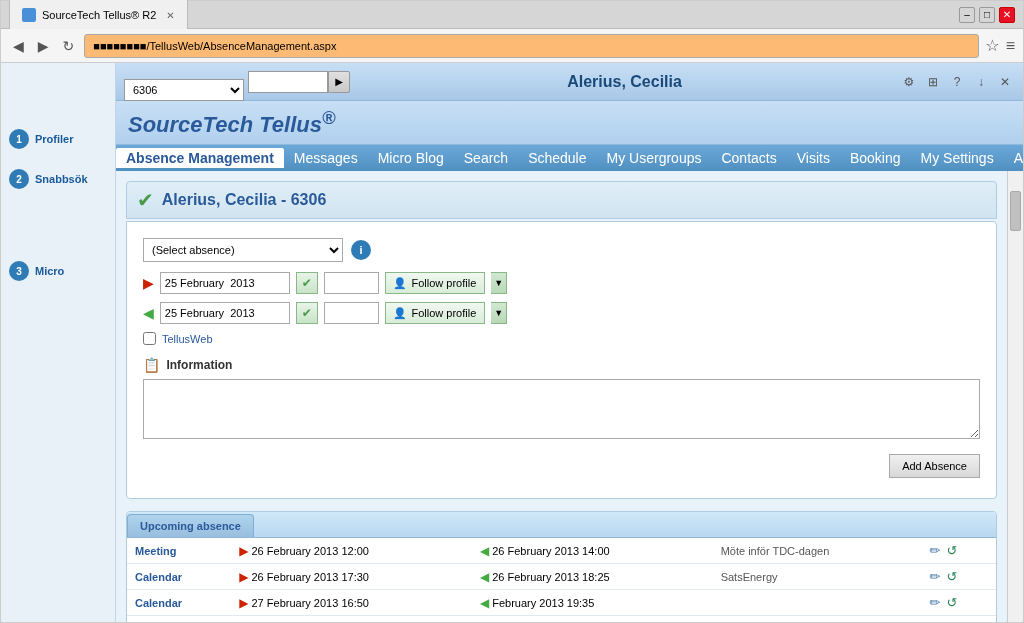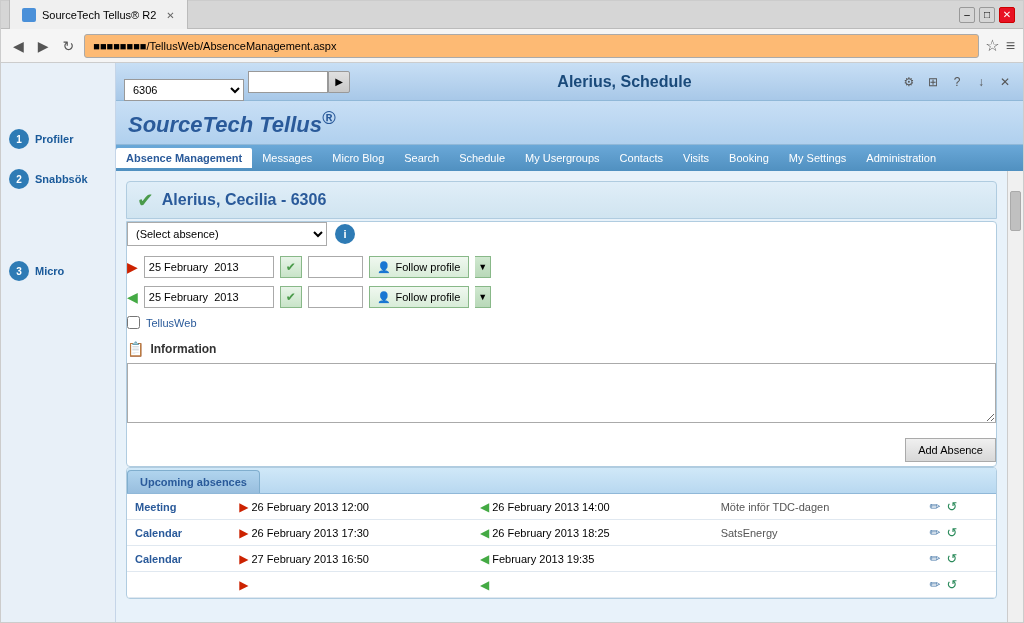--- a/index.html
+++ b/index.html
@@ -44,33 +44,33 @@
     .header-title { flex: 1; text-align: center; font-size: 16px; font-weight: bold; color: #1a4a7a; }
     .header-icons { display: flex; align-items: center; gap: 4px; color: #444; }
     .header-icon-btn { background: none; border: none; cursor: pointer; color: #555; font-size: 12px; width: 20px; height: 20px; display: flex; align-items: center; justify-content: center; }
 
     
     .logo-bar { background: linear-gradient(to bottom, #c8dff5, #b0d0ee); padding: 6px 12px; border-bottom: 1px solid #90b8d8; }
     .logo-text { font-size: 22px; font-weight: bold; color: #2a5a9a; font-style: italic; }
 
     
     .nav-bar { background: linear-gradient(to bottom, #6aa8d8, #5090c0); display: flex; align-items: center; height: 26px; }
-    .nav-item { color: white; padding: 0 10px; height: 20px; display: flex; align-items: center; font-size: 11px; cursor: pointer; white-space: nowrap; }
+    .nav-item { color: white; padding: 0 10px; height: 20px; display: flex; align-items: center; font-size: 14px; cursor: pointer; white-space: nowrap; }
     .nav-item.active { background: white; color: #2a5a9a; font-weight: bold; border-radius: 2px 2px 0 0; }
 
     
     .content-area { flex: 1; overflow-y: auto; background: #e8f2fa; padding: 10px; }
 
     
     .page-title-bar { display: flex; align-items: center; gap: 8px; padding: 6px 10px; background: linear-gradient(to bottom, #e0eef8, #d0e4f0); border: 1px solid #b0cce0; border-radius: 4px 4px 0 0; margin-bottom: 2px; }
     .title-icon { color: #4a9a4a; font-size: 20px; }
     .page-title-text { font-size: 16px; font-weight: bold; color: #2a5a9a; }
 
     
-    .form-panel { background: white; border: 1px solid #b0cce0; border-radius: 0 4px 4px 4px; }
+    .form-panel { background: white; border: 1px solid #b0cce0; border-radius: 0 4px 4px 4px; padding: 16px; margin-bottom: 12px; }
 
     .form-row { display: flex; align-items: center; gap: 8px; margin-bottom: 10px; }
     .absence-select { border: 1px solid #aaa; height: 24px; padding: 0 4px; font-size: 11px; width: 200px; background: white; }
     .info-icon { background: #2e7bb5; color: white; border-radius: 50%; width: 20px; height: 20px; display: flex; align-items: center; justify-content: center; font-size: 11px; font-weight: bold; cursor: pointer; }
 
     .date-row { display: flex; align-items: center; gap: 6px; margin-bottom: 8px; }
     .date-icon-red { color: #cc2200; font-size: 14px; }
     .date-icon-green { color: #44aa44; font-size: 14px; }
     .date-input { border: 1px solid #aaa; height: 22px; padding: 0 4px; font-size: 11px; width: 130px; background: white; }
     .cal-btn { background: linear-gradient(to bottom, #e8f4e8, #c8e4c8); border: 1px solid #88b888; height: 22px; width: 22px; cursor: pointer; display: flex; align-items: center; justify-content: center; }
@@ -156,21 +156,21 @@
       <div class="app-header">
         <div class="profile-dropdown">
           <select class="profile-select">
             <option>6306</option>
           </select>
         </div>
         <input class="search-input" type="text" style="">
         <button class="search-btn">
           <span style="font-size:10px;">▶</span>
         </button>
-        <div class="header-title">Alerius, Schedule</div>
+        <div class="header-title">Alerius, Cecilia</div>
         <div class="header-icons">
           <button class="header-icon-btn" title="Settings">⚙</button>
           <button class="header-icon-btn">⊞</button>
           <button class="header-icon-btn">?</button>
           <button class="header-icon-btn">↓</button>
           <button class="header-icon-btn">✕</button>
         </div>
       </div>
 
       <div class="logo-bar">
@@ -257,21 +257,21 @@
 
             <div style="overflow:hidden; padding-bottom:4px;">
               <button class="add-btn">Add Absence</button>
             </div>
 
           </div>
 
           <div class="upcoming-panel">
             <div style="background: linear-gradient(to bottom, #d0e8f8, #b8d8f0); padding: 2px 0 0 0; border-bottom: 1px solid #90b8d8;">
               <div class="upcoming-tab">
-                <span class="upcoming-tab-text">Upcoming absences</span>
+                <span class="upcoming-tab-text">Upcoming absence</span>
               </div>
             </div>
             <table class="upcoming-table">
               <tbody>
 
                 <tr class="upcoming-row">
                   <td><a class="type-link">Meeting</a></td>
                   <td style="white-space:nowrap;">
                     <span class="row-icon-red">▶</span>
                     <span>26 February 2013 12:00</span>

